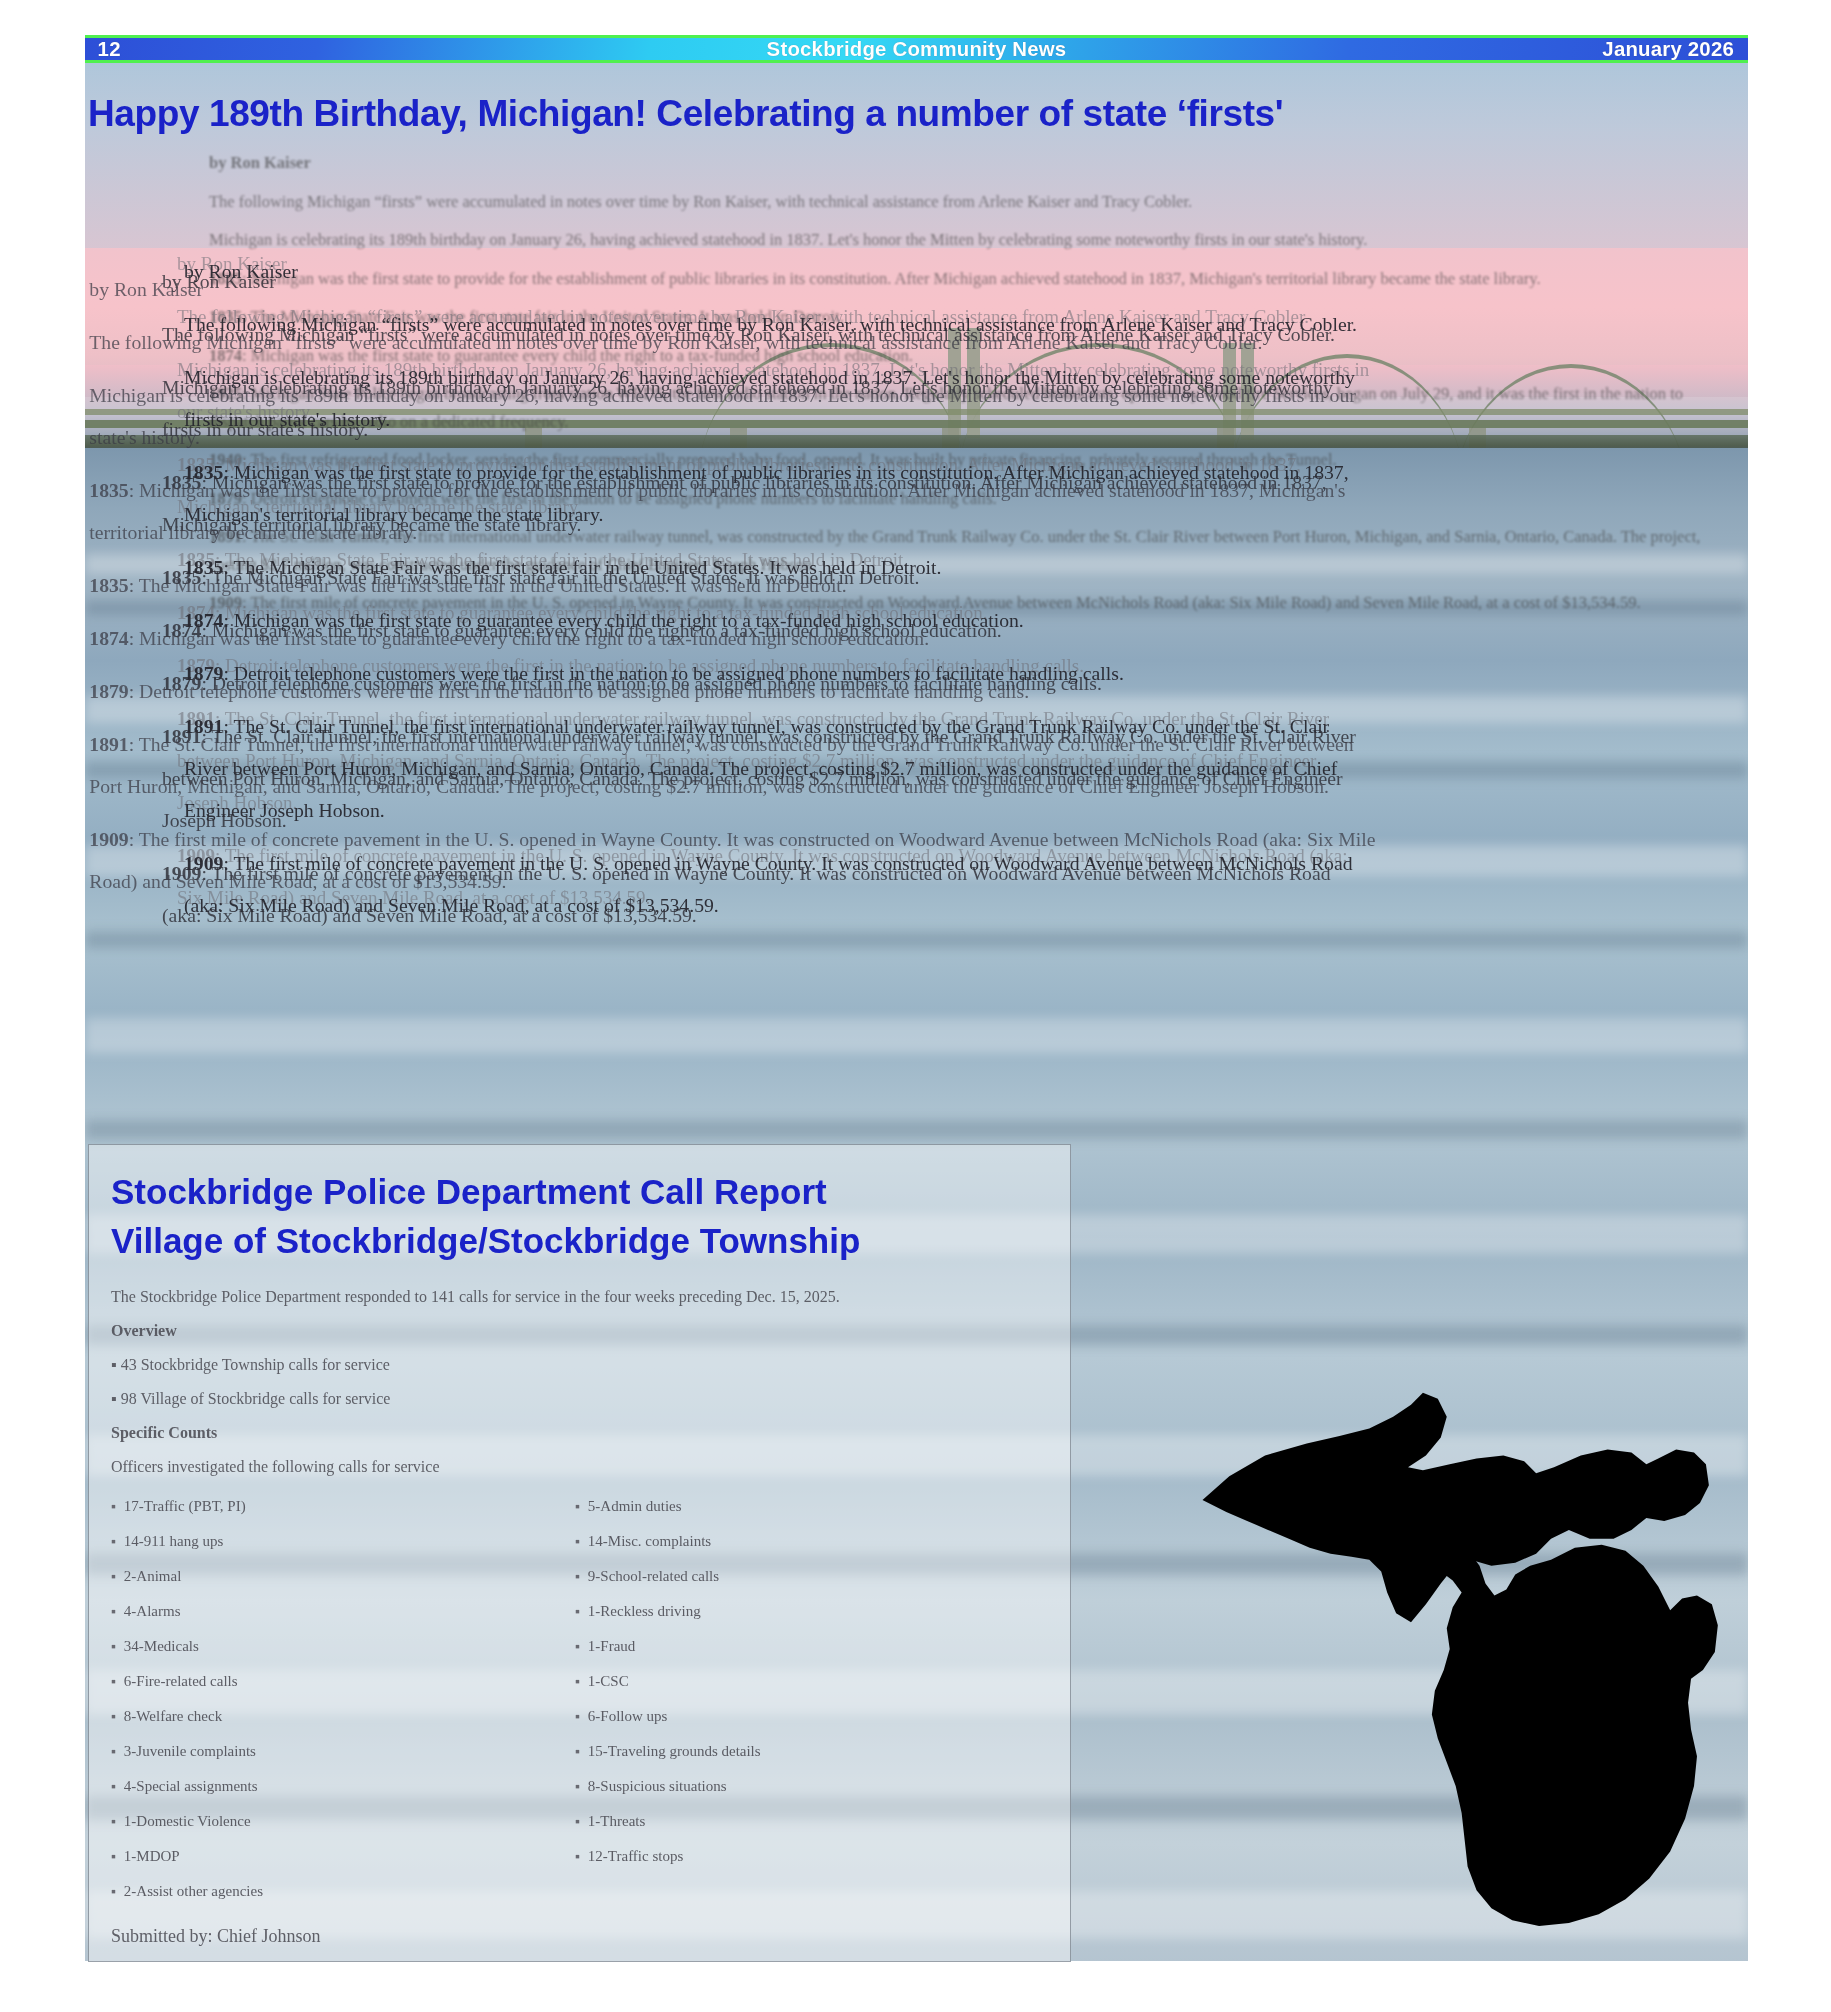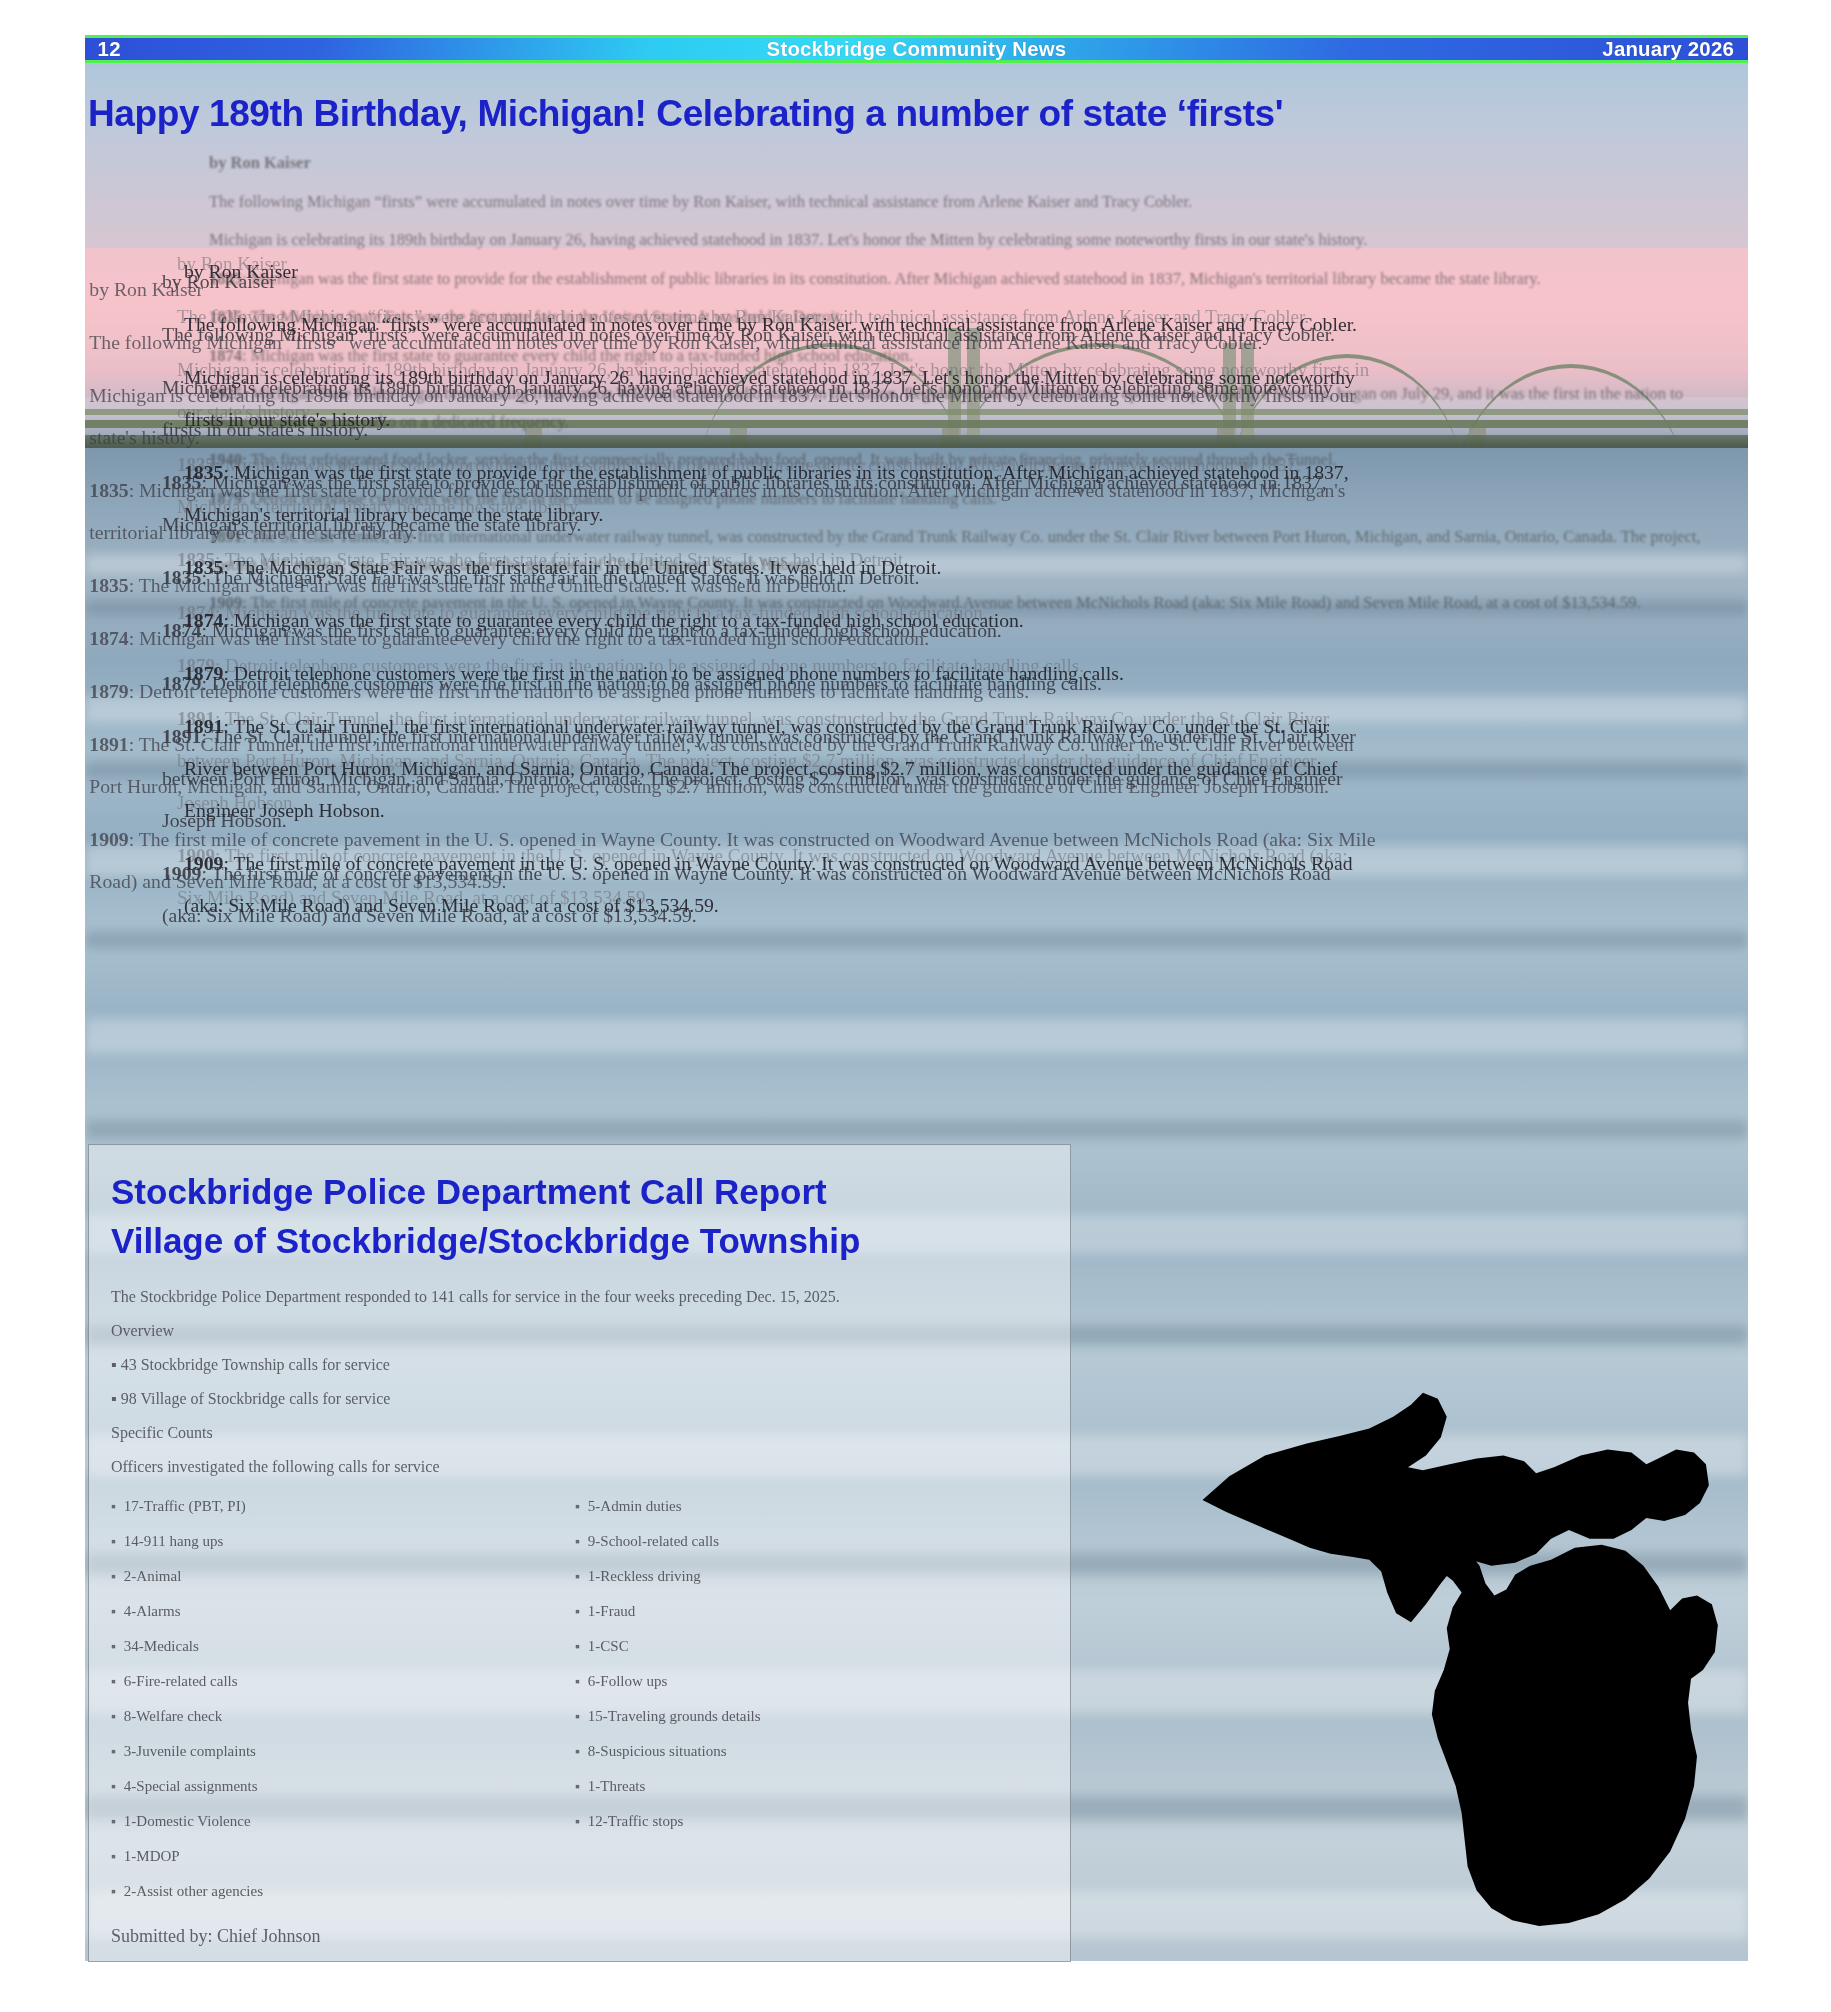--- a/index.html
+++ b/index.html
@@ -155,21 +155,21 @@
   #police .title{
     font-family:"Liberation Sans",sans-serif;font-weight:bold;
     color:#1a22c8;font-size:35px;line-height:44px;
     margin:25px 0 0 22px;
   }
   #police .body{
     margin:17.3px 0 0 22px;width:912px;
     color:#4a4a52;font-size:16px;line-height:34px;
     filter:blur(0.7px);opacity:.86;
   }
-  #police .body .sub{font-weight:normal;}
+  #police .body .sub{font-weight:bold;}
   #police .cols{
     display:flex;margin:4.7px 0 0 22px;width:928px;
   }
   #police .col{width:464px;}
   #police .col .li{
     color:#4a4a52;font-size:15px;line-height:34px;
     filter:blur(0.7px);opacity:.88;white-space:nowrap;
   }
   #police .col .li::before{
     content:"\25AA";margin-right:7.9px;color:#5a5a62;font-size:14px;
@@ -340,20 +340,21 @@
         <div class="li">6-Fire-related calls</div>
         <div class="li">8-Welfare check</div>
         <div class="li">3-Juvenile complaints</div>
         <div class="li">4-Special assignments</div>
         <div class="li">1-Domestic Violence</div>
         <div class="li">1-MDOP</div>
         <div class="li">2-Assist other agencies</div>
       </div>
       <div class="col">
         <div class="li">5-Admin duties</div>
+        <div class="li">14-Misc. complaints</div>
         <div class="li">9-School-related calls</div>
         <div class="li">1-Reckless driving</div>
         <div class="li">1-Fraud</div>
         <div class="li">1-CSC</div>
         <div class="li">6-Follow ups</div>
         <div class="li">15-Traveling grounds details</div>
         <div class="li">8-Suspicious situations</div>
         <div class="li">1-Threats</div>
         <div class="li">12-Traffic stops</div>
       </div>

